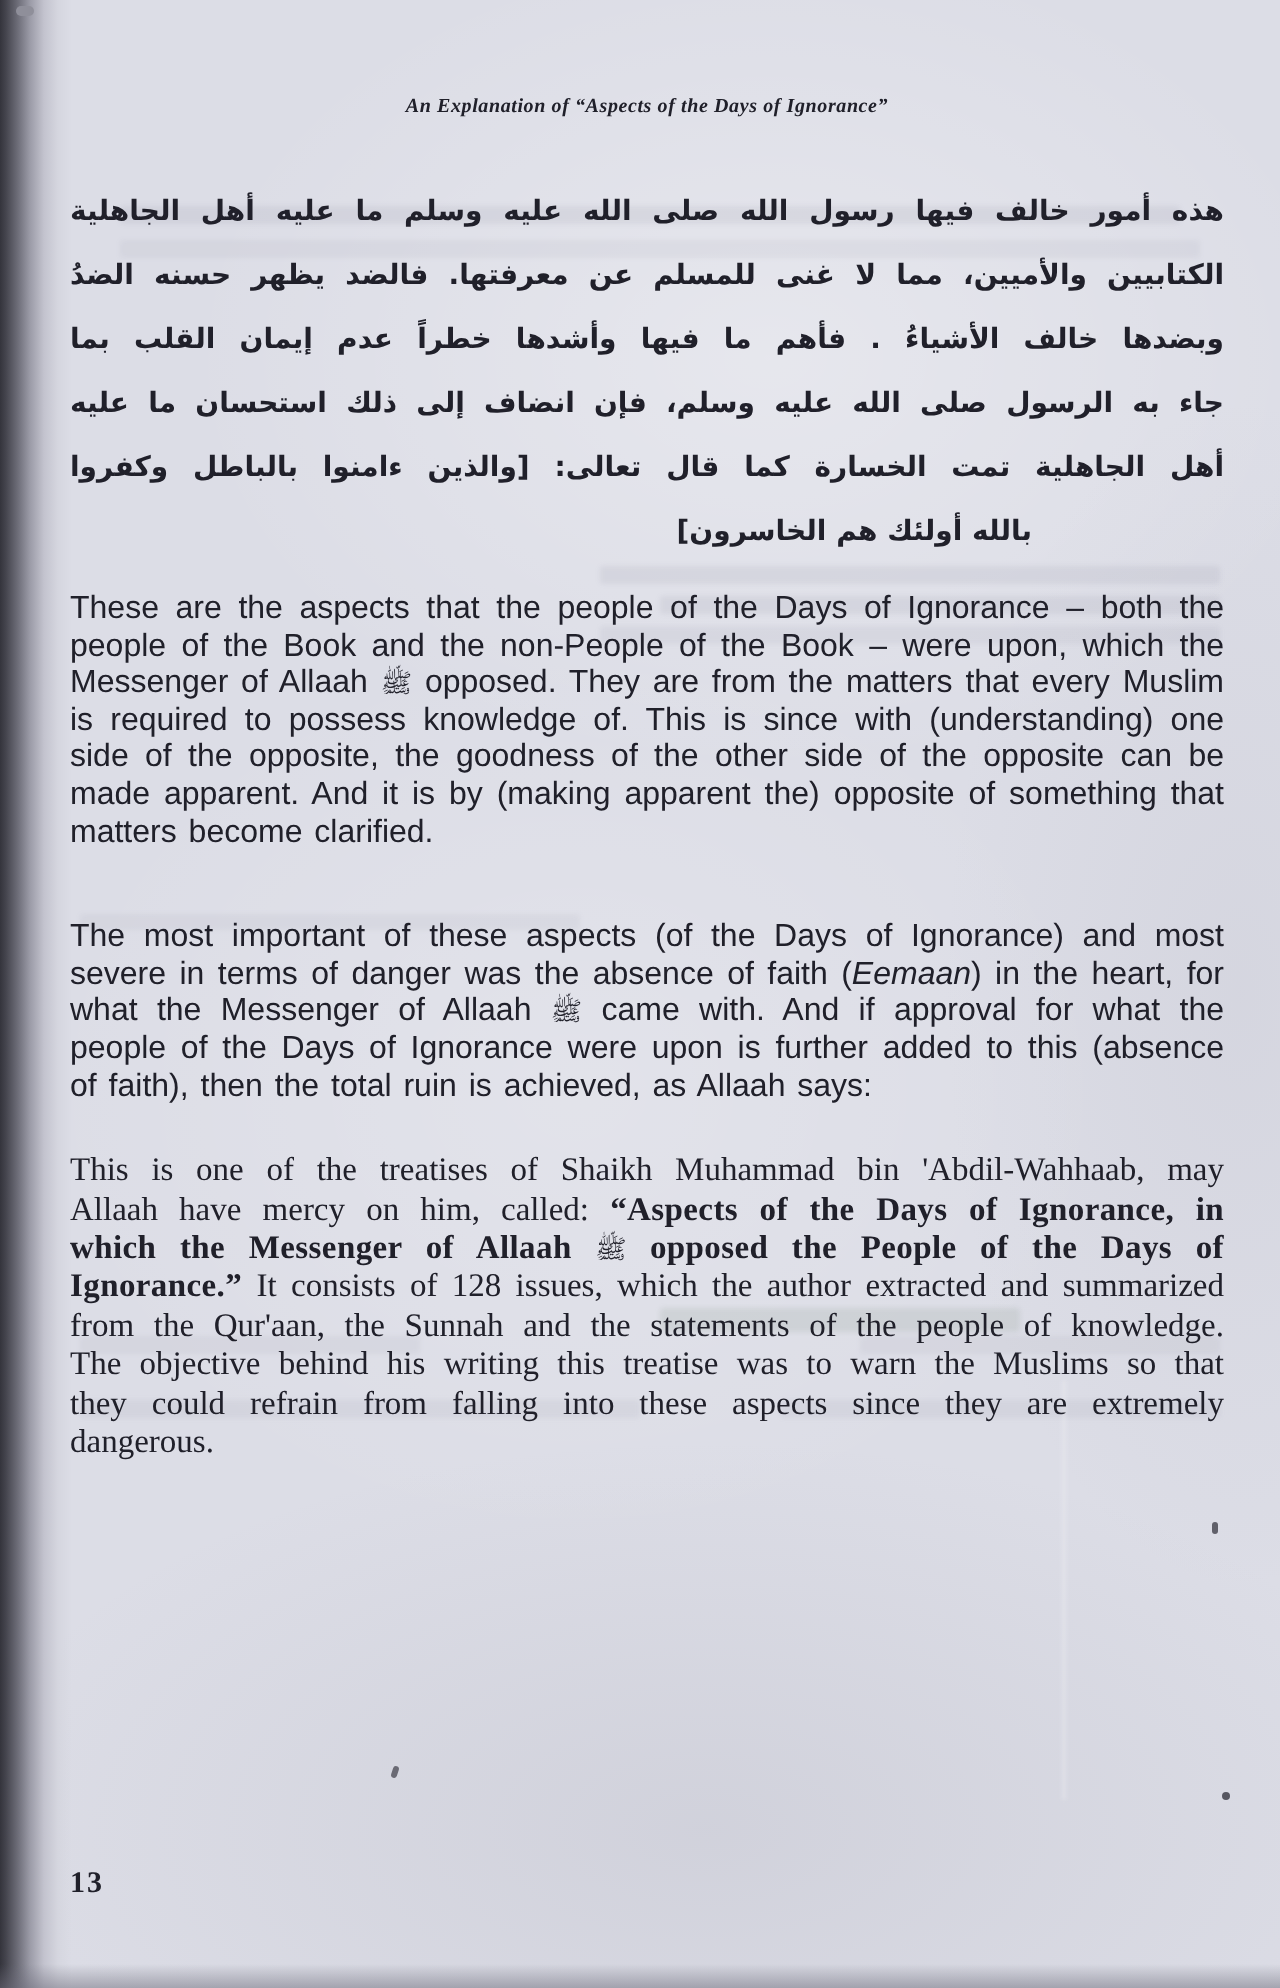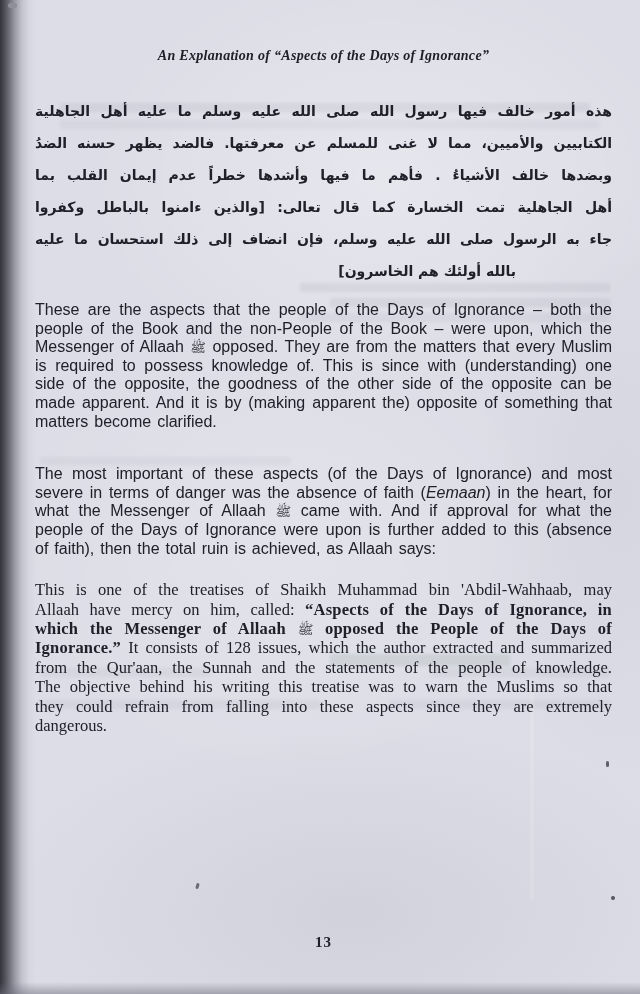--- a/index.html
+++ b/index.html
@@ -17,21 +17,21 @@
   }
   .gutter {
     position:absolute; left:0; top:0; bottom:0; width:36px;
     background:linear-gradient(90deg,#34343c 0px,#45454e 3px,#6e6e79 9px,#9b9ba7 15px,#c3c3ce 22px,#d5d6df 29px,rgba(213,214,223,0) 36px);
   }
   .bottom-shade { position:absolute; left:0; right:0; bottom:0; height:12px;
     background:linear-gradient(0deg,rgba(110,110,124,.50),rgba(110,110,124,0)); }
   .content { position:absolute; left:35px; right:28px; top:0; }
   .running-title { margin-top:48px; text-align:center;
     font-family:"Liberation Serif",serif; font-style:italic; font-weight:600;
-    font-size:14px; letter-spacing:.3px; }
+    font-size:10px; letter-spacing:.3px; }
   .page-title { margin-top:24px; text-align:center;
     font-family:"Liberation Sans",sans-serif; font-weight:bold; font-size:19.5px; letter-spacing:.2px; }
   .arabic { margin-top:31px; direction:rtl; unicode-bidi:embed;
     font-family:"DejaVu Sans",sans-serif; font-weight:bold;
     font-size:14px; line-height:32px; }
   .aline { text-align:justify; text-align-last:justify; }
   .aline.last { text-align:right; text-align-last:right; padding-left:0; padding-right:96px; }
   .p-sans { margin:0; margin-top:0px; font-family:"Liberation Sans",sans-serif;
     font-size:16px; line-height:18.6px; text-align:justify; word-spacing:1.5px; }
   .p-sans.mt1 { margin-top:14px; }
@@ -39,21 +39,21 @@
   .p-quote { margin-top:12px; font-weight:bold; }
   .p-quote .ref { font-weight:normal; }
   .explanation { margin-top:14px; text-align:center;
     font-family:"Liberation Serif",serif; font-style:italic; font-weight:bold;
     font-size:18px; letter-spacing:1.6px; word-spacing:3px; }
   .p-serif { margin:0; margin-top:22px; font-family:"Liberation Serif",serif;
     font-size:16.5px; line-height:19.4px; text-align:justify; word-spacing:3px; }
   .p-serif b { letter-spacing:.2px; }
   .saw { font-size:13px; line-height:1; font-family:"DejaVu Sans",sans-serif; font-weight:normal; }
   .em { font-style:italic; }
-  .pagenum { position:absolute; left:0; right:0; top:934px; text-align:center;
+  .pagenum { position:absolute; left:0; right:0; top:934px; text-align:left;
     font-family:"Liberation Serif",serif; font-weight:bold; font-size:15px; letter-spacing:1px; }
   
   .ghost { position:absolute; filter:blur(1.4px); background:rgba(95,98,125,.09); border-radius:2px; }
   .g1 { left:60px; right:50px; top:103px; height:9px; }
   .g2 { left:60px; right:40px; top:120px; height:9px; background:rgba(95,98,125,.06); }
   .g3 { left:300px; right:30px; top:283px; height:9px; }
   .g4 { left:330px; right:30px; top:298px; height:9px; }
   .g5 { left:300px; right:30px; top:313px; height:9px; background:rgba(95,98,125,.07); }
   .g6 { left:40px; width:250px; top:457px; height:8px; background:rgba(95,98,125,.06); }
   .g7 { left:330px; width:180px; top:654px; height:12px; background:rgba(110,135,112,.14); }
@@ -96,22 +96,22 @@
 
   <div class="content">
 
     <div class="running-title">An Explanation of “Aspects of the Days of Ignorance”</div>
 
 
     <div class="arabic">
       <div class="aline">هذه أمور خالف فيها رسول الله صلى الله عليه وسلم ما عليه أهل الجاهلية</div>
       <div class="aline">الكتابيين والأميين، مما لا غنى للمسلم عن معرفتها. فالضد يظهر حسنه الضدُ</div>
       <div class="aline">وبضدها خالف الأشياءُ . فأهم ما فيها وأشدها خطراً عدم إيمان القلب بما</div>
+      <div class="aline">جاء به الرسول صلى الله عليه وسلم، فإن انضاف إلى ذلك استحسان ما عليه</div>
       <div class="aline">أهل الجاهلية تمت الخسارة كما قال تعالى: [والذين ءامنوا بالباطل وكفروا</div>
-      <div class="aline">جاء به الرسول صلى الله عليه وسلم، فإن انضاف إلى ذلك استحسان ما عليه</div>
       <div class="aline last">بالله أولئك هم الخاسرون]</div>
     </div>
 
     <p class="p-sans mt1"><span>These are the aspects that the people of the Days of Ignorance – both the people of the Book and the non-People of the Book – were upon, which the Messenger of Allaah </span><span class="saw">ﷺ</span><span> opposed. They are from the matters that every Muslim is required to possess knowledge of. This is since with (understanding) one side of the opposite, the goodness of the other side of the opposite can be made apparent. And it is by (making apparent the) opposite of something that matters become clarified.</span></p>
 
     <p class="p-sans mt2"><span>The most important of these aspects (of the Days of Ignorance) and most severe in terms of danger was the absence of faith (</span><span class="em">Eemaan</span><span>) in the heart, for what the Messenger of Allaah </span><span class="saw">ﷺ</span><span> came with. And if approval for what the people of the Days of Ignorance were upon is further added to this (absence of faith), then the total ruin is achieved, as Allaah says:</span></p>
 
 
 
     <p class="p-serif"><span>This is one of the treatises of Shaikh Muhammad bin 'Abdil-Wahhaab, may Allaah have mercy on him, called: </span><b>“Aspects of the Days of Ignorance, in which the Messenger of Allaah </b><span class="saw">ﷺ</span><b> opposed the People of the Days of Ignorance.”</b><span> It consists of 128 issues, which the author extracted and summarized from the Qur'aan, the Sunnah and the statements of the people of knowledge. The objective behind his writing this treatise was to warn the Muslims so that they could refrain from falling into these aspects since they are extremely dangerous.</span></p>

